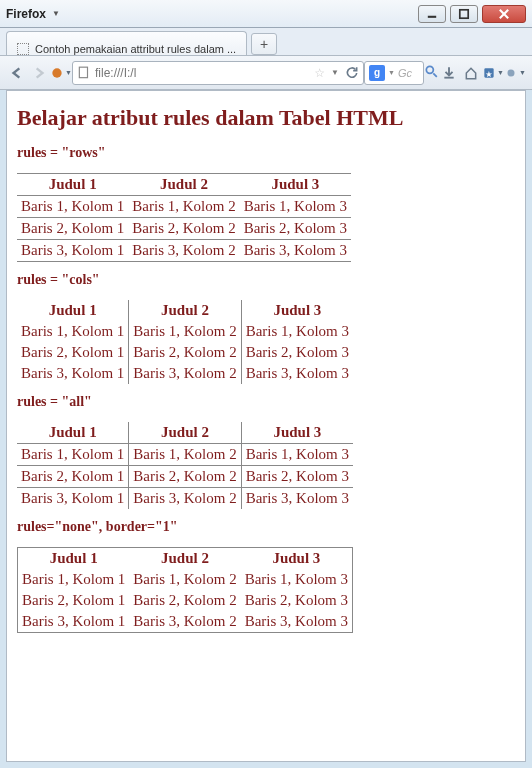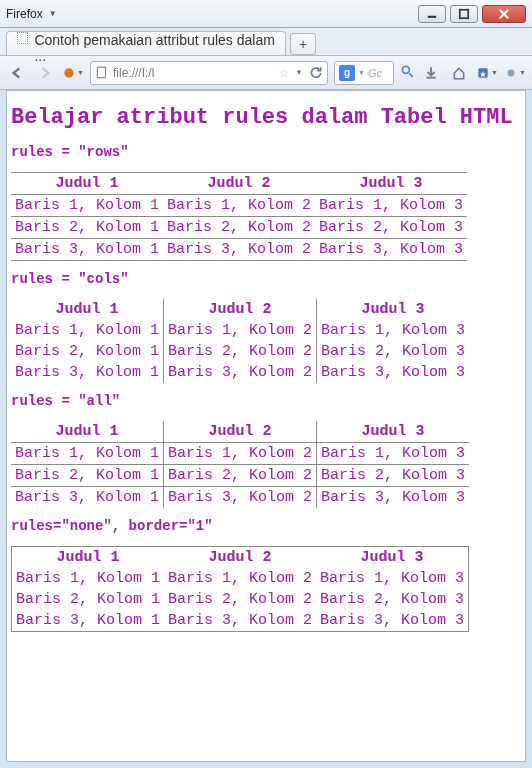--- a/index.html
+++ b/index.html
@@ -16,21 +16,21 @@
   .titlebar {
     height: 28px;
     background: linear-gradient(to bottom, #f5f8fb, #e3ecf5);
     border-bottom: 1px solid #9aa7b5;
     display: flex;
     align-items: center;
     padding: 0 6px;
     font-size: 12px;
     color: #222;
   }
-  .titlebar .app-label { display: flex; align-items: center; gap: 4px; }
+  .titlebar .app-label { display: flex; align-items: center; gap: 4px; font-weight: bold; }
   .titlebar .drop { font-size: 8px; color: #555; margin-left: 2px; }
   .titlebar .spacer { flex: 1; }
   .win-btns { display: flex; gap: 4px; }
   .win-btn {
     width: 28px; height: 18px; border-radius: 3px;
     border: 1px solid #888;
     display: flex; align-items: center; justify-content: center;
     font-size: 10px; color: #333;
     background: linear-gradient(to bottom,#f2f6fa,#d9e3ec);
   }
@@ -43,43 +43,42 @@
     display: flex; align-items: flex-end;
     padding-left: 6px;
   }
   .tab {
     height: 24px;
     background: linear-gradient(to bottom,#fbfcfe,#eef2f7);
     border: 1px solid #b0bac5;
     border-bottom: none;
     border-radius: 4px 4px 0 0;
     padding: 0 10px;
-    font-size: 14px;
+    font-size: 11px;
     color: #333;
-    display: flex; align-items: flex-start; gap: 6px;
+    display: flex; align-items: flex-end; gap: 6px;
     max-width: 280px;
   }
   .tab .fav { width:12px; height:12px; border:1px dotted #888; display:inline-block; }
   .newtab {
     width: 26px; height: 22px;
     margin-left: 4px;
     border: 1px solid #b0bac5;
     border-radius: 3px;
     background: linear-gradient(to bottom,#f7f9fc,#e7edf3);
     display:flex;align-items:center;justify-content:center;
     font-size:14px;color:#555;
   }
   
   .navbar {
     height: 34px;
     background: linear-gradient(to bottom,#f3f6fa,#e1e8f0);
     border-bottom: 1px solid #b0bac5;
     display:flex; align-items:center;
     padding: 0 6px;
-    gap: 6px;
     font-size:12px;
     color:#444;
   }
   .nav-icon {
     width:22px;height:22px;display:flex;align-items:center;justify-content:center;
     color:#5a6b7c;
   }
   .nav-icon.disabled { color:#b8c0c8; }
   .urlbox {
     flex:1;
@@ -105,23 +104,23 @@
   .magnify { color:#5a8acb; font-size:13px; }
   
   .viewport {
     position:absolute;
     top:90px; left:6px; right:6px; bottom:6px;
     background:#fff;
     border:1px solid #b0bac5;
     overflow:auto;
   }
   .content {
-    padding: 8px 4px;
-    font-family: Liberation Mono, monospace;
-    color:#a21caf;
+    padding: 8px 10px;
+    font-family: Liberation Serif, serif;
+    color:#7f1d1d;
   }
   .content h2 {
     font-size: 22px;
     margin: 6px 0 14px 0;
     font-weight: bold;
   }
   .caption {
     font-weight: bold;
     font-size: 14px;
     margin: 10px 0 12px 0;

